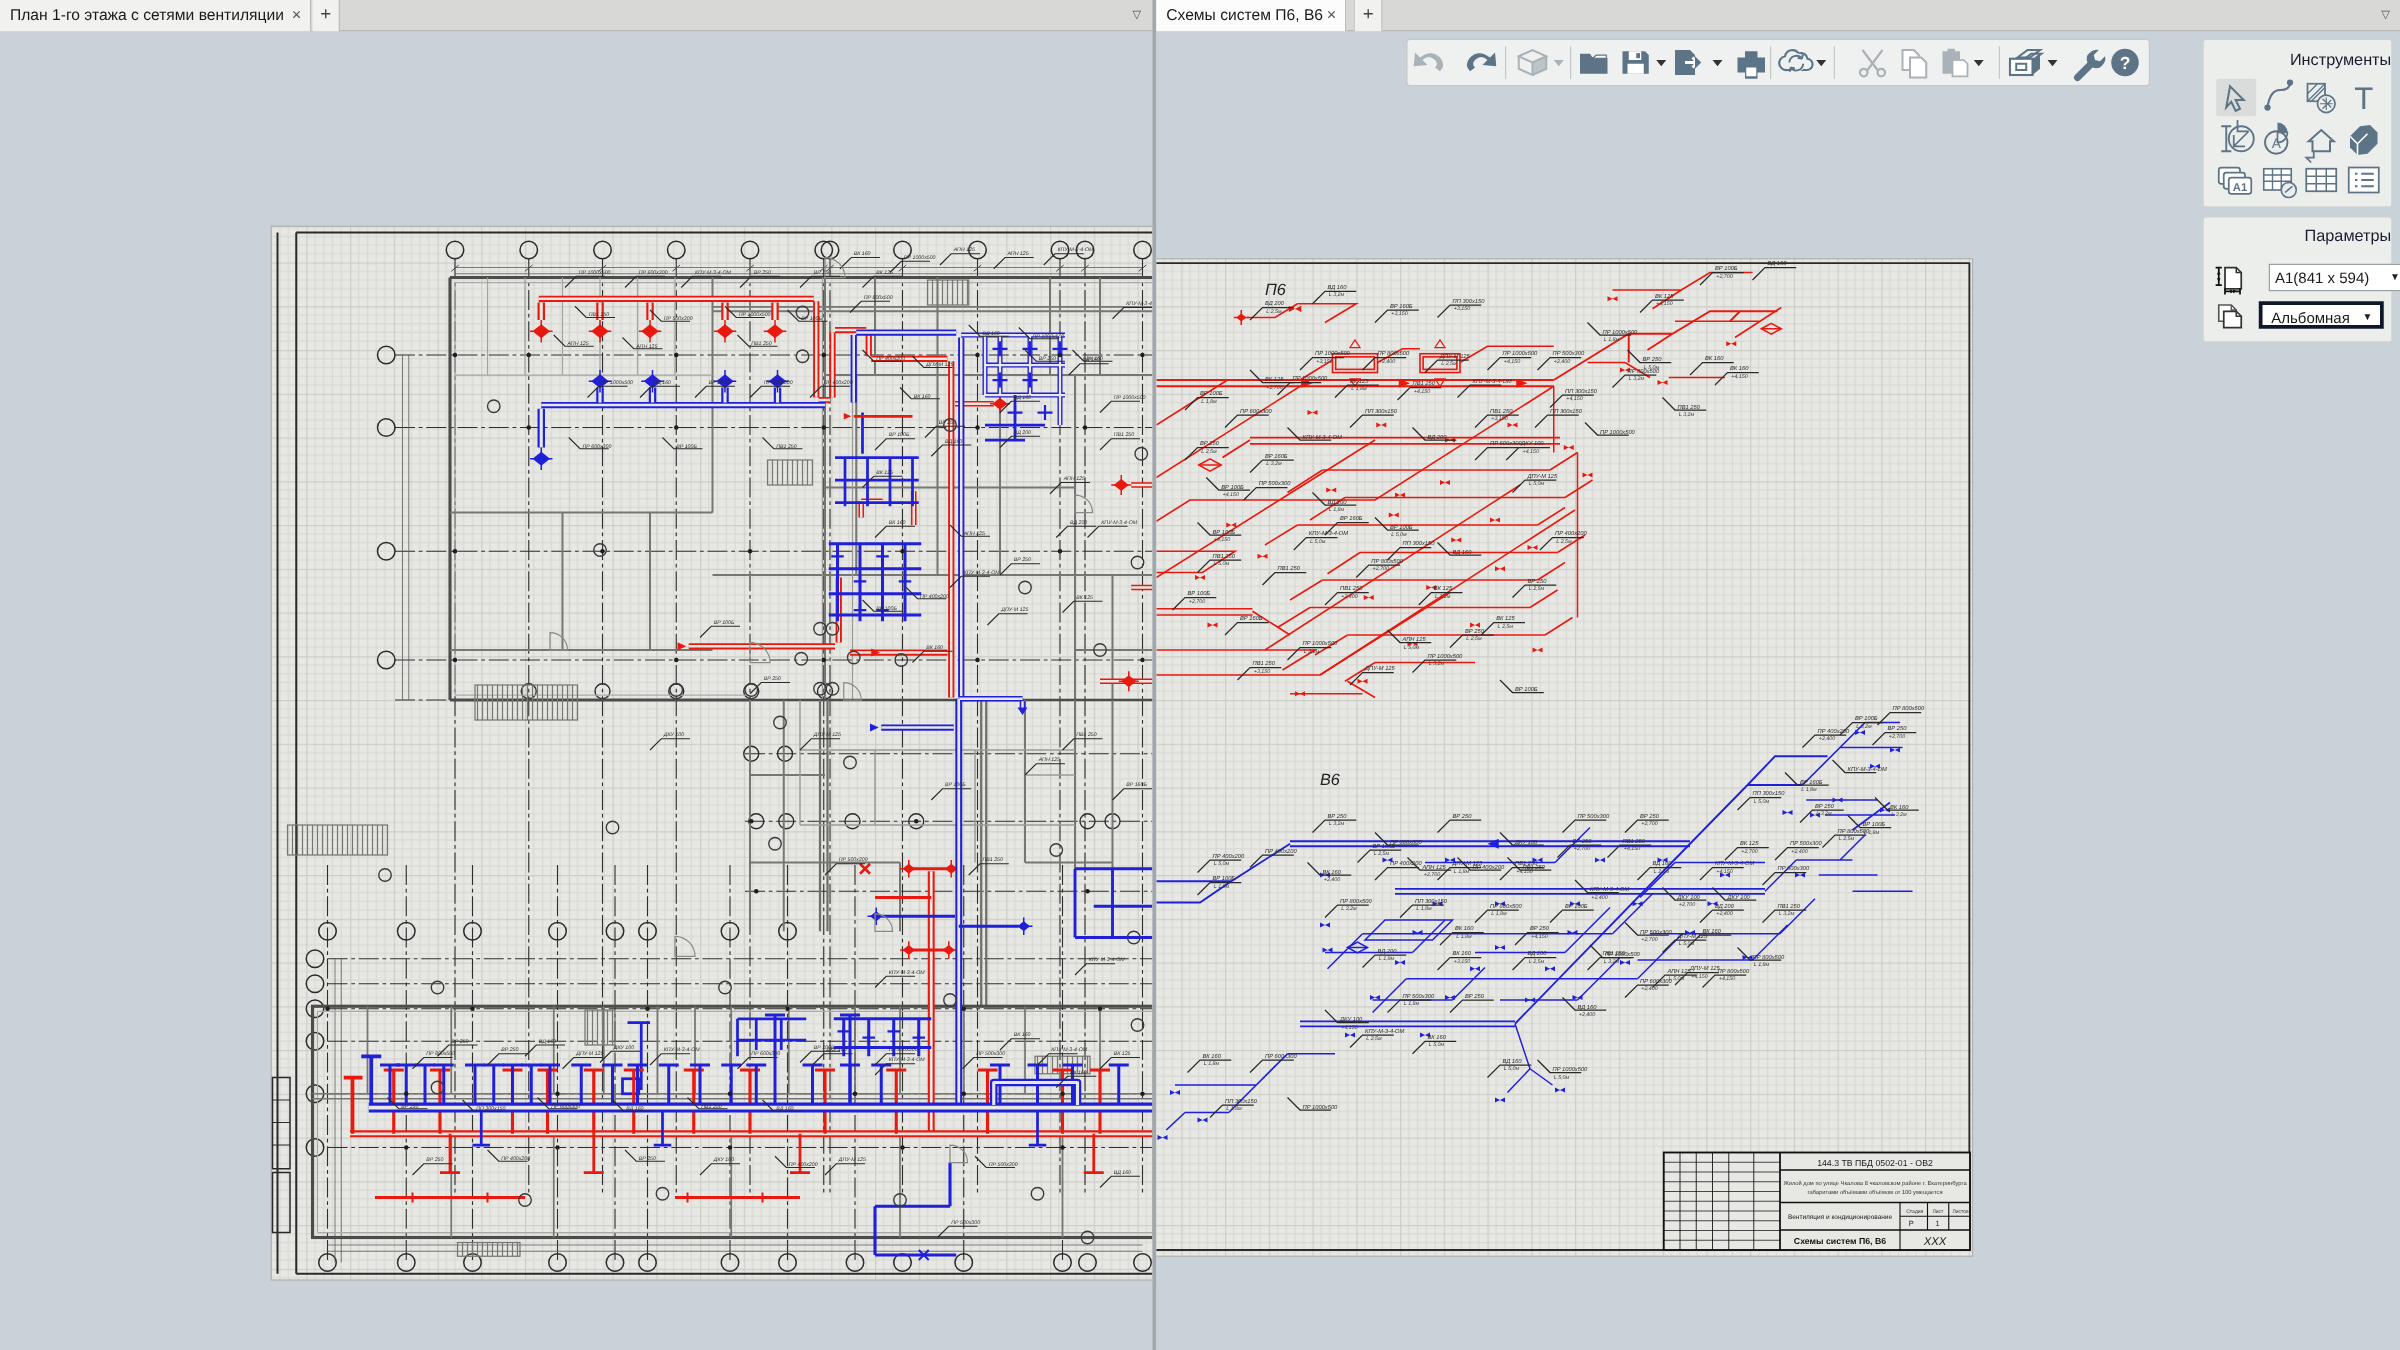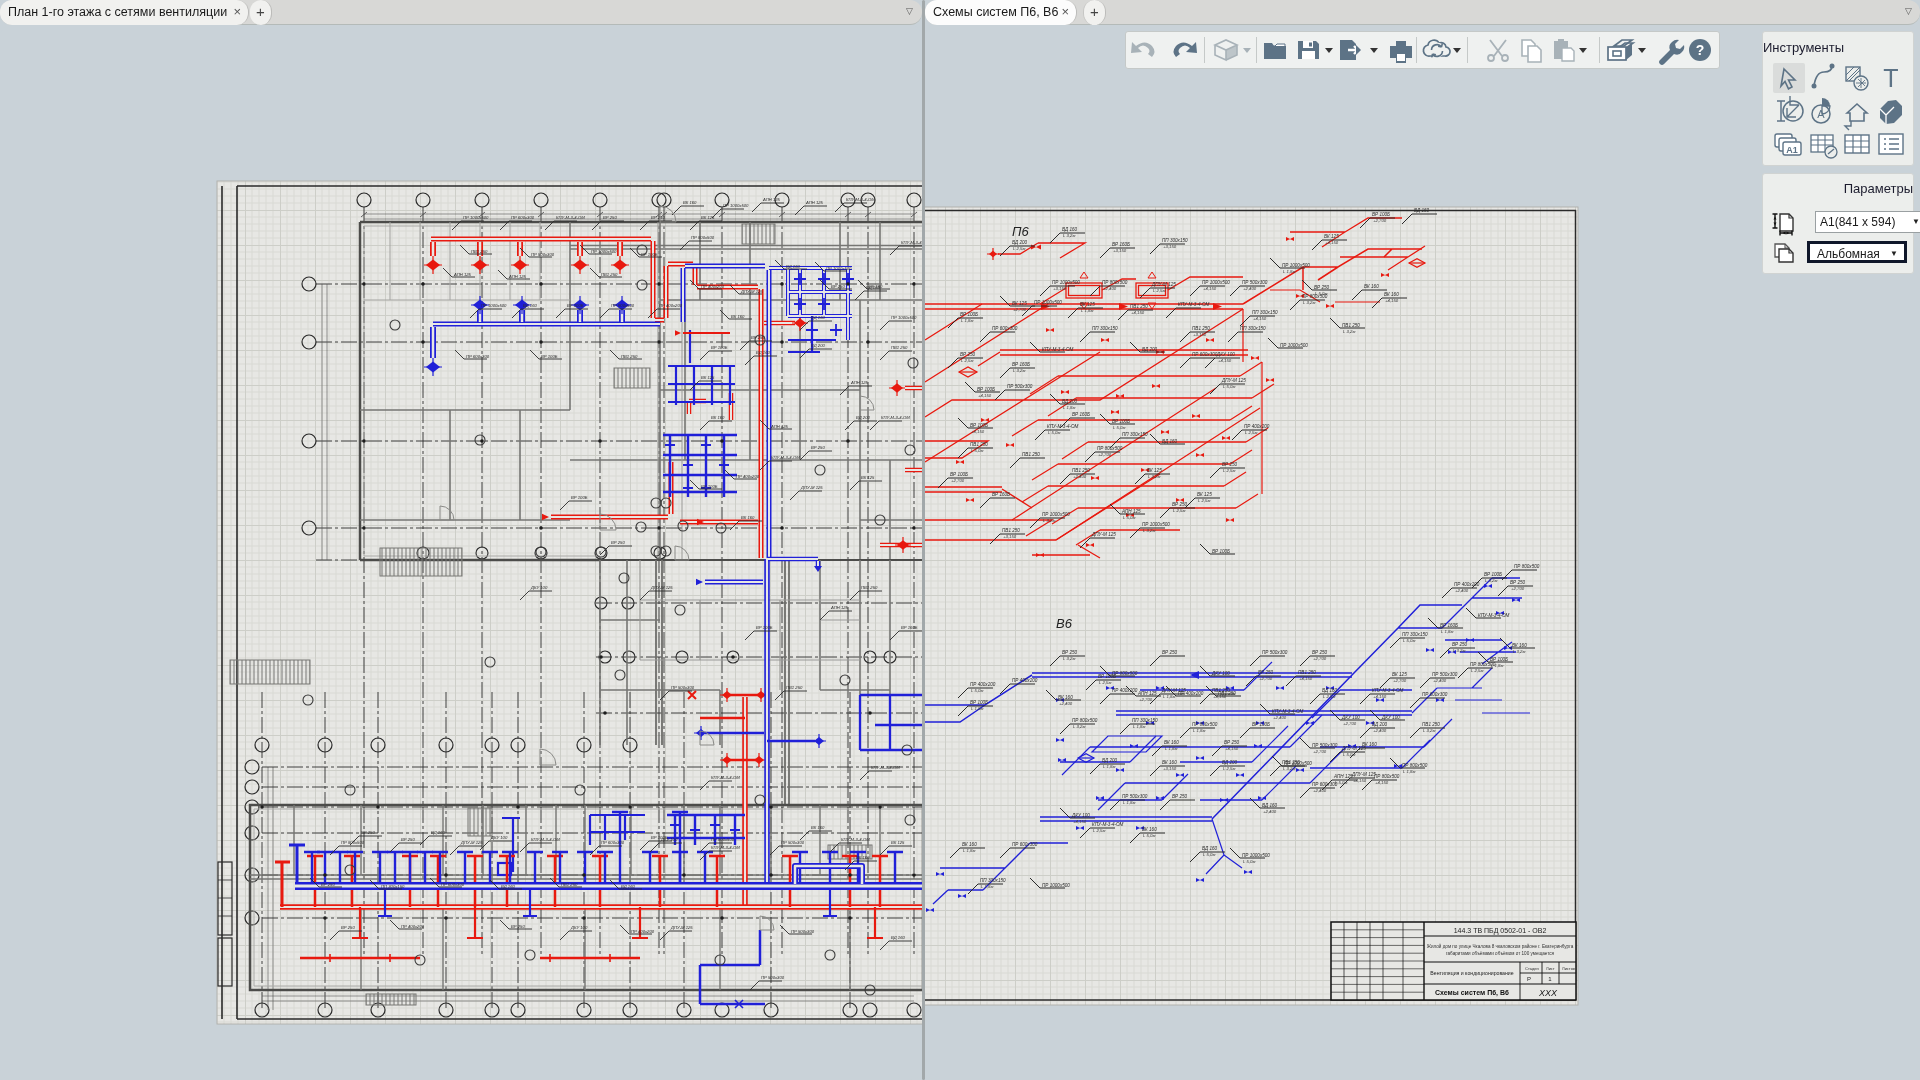--- a/index.html
+++ b/index.html
@@ -1,14 +1,14 @@
 <!DOCTYPE html>
 <html><head><meta charset="utf-8"><style>
 html,body{margin:0;padding:0;width:1920px;height:1080px;overflow:hidden;background:#c9d2d8;font-family:"Liberation Sans",sans-serif;}
-.abs{position:absolute;border-radius:12px;}
+.abs{position:absolute;}
 svg text{font-family:"Liberation Sans",sans-serif;}
 </style></head><body>
 
 <div class="abs" style="left:0;top:25px;width:922px;height:1055px;background:#c9d2d8;overflow:hidden">
 <svg width="922" height="1055" viewBox="0 25 922 1055" xmlns="http://www.w3.org/2000/svg" style="position:absolute;left:0;top:0">
 <defs>
         <pattern id="gridL" width="35" height="35" patternUnits="userSpaceOnUse">
           <rect width="35" height="35" fill="#e7e7e4"></rect>
           <path d="M7 0 V35 M0 7 H35" stroke="#d9dad5" stroke-width="1"></path>
           <path d="M14 0 V35 M0 14 H35" stroke="#d9dad5" stroke-width="1"></path>
@@ -1366,21 +1366,21 @@
 <path d="M494 16 l4 5 4 -5 z" fill="#333"></path>
 
 <path d="M516 28 l10 -10 q-2 -5 2 -8 q3 -3 7 -2 l-4 4 1 4 4 1 4 -4 q1 4 -2 7 q-3 4 -8 2 l-10 10 q-2 2 -4 0 q-2 -2 0 -4 z" fill="#5d7386"></path>
 
 <circle cx="556" cy="18" r="11" fill="#5d7386"></circle>
 <text x="556" y="23" font-size="14" font-weight="bold" fill="#fff" text-anchor="middle">?</text>
 </g>
 </svg></div>
 
 <div style="position:absolute;left:1762px;top:31px;width:152px;height:135px;background:#eceeec;border:1px solid #d0d3d2;border-radius:3px;box-sizing:border-box">
-<div style="text-align:left;font-size:13px;color:#1c1c2e;padding-top:8px">Инструменты</div>
+<div style="text-align:right;font-size:13px;color:#1c1c2e;padding-top:8px">Инструменты</div>
 <svg width="150" height="100" viewBox="0 0 150 100" xmlns="http://www.w3.org/2000/svg" style="position:absolute;left:0;top:30px">
 
 <rect x="10" y="1" width="32" height="30" fill="#dadcdb" rx="2"></rect>
 
 <path d="M21 7 l11 11 h-6.5 l3.5 7 -3.5 1.8 -3.5 -7.3 -4 4.5 z" fill="none" stroke="#5d7386" stroke-width="1.6"></path>
 
 <path d="M51 24 q2 -14 10 -14 q8 0 8 -6" stroke="#5d7386" stroke-width="1.7" fill="none"></path>
 <circle cx="51" cy="24" r="2.5" fill="#5d7386"></circle>
       <circle cx="69" cy="4" r="2.5" fill="#5d7386"></circle>
 

